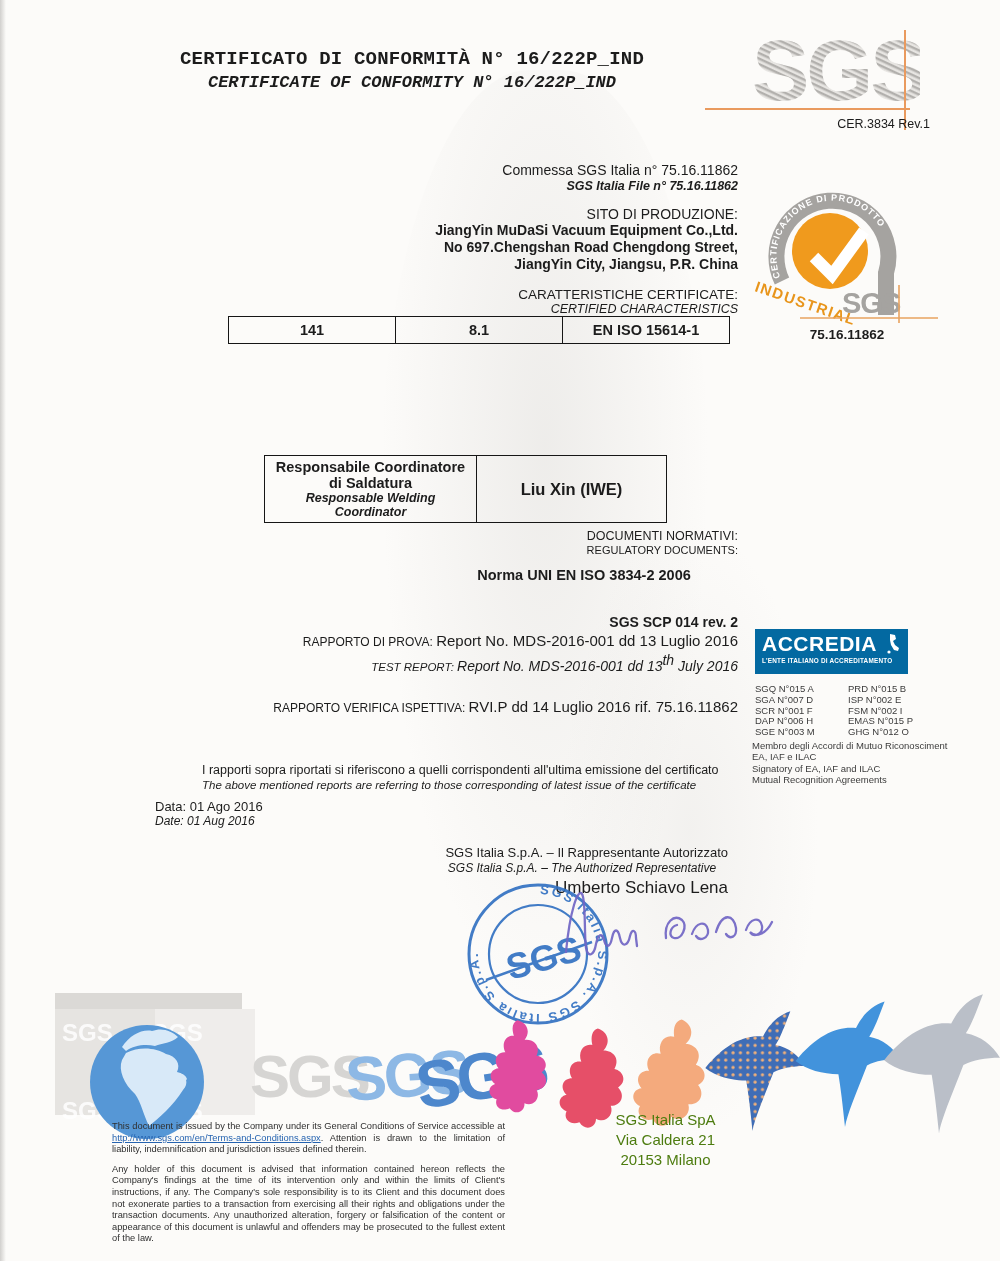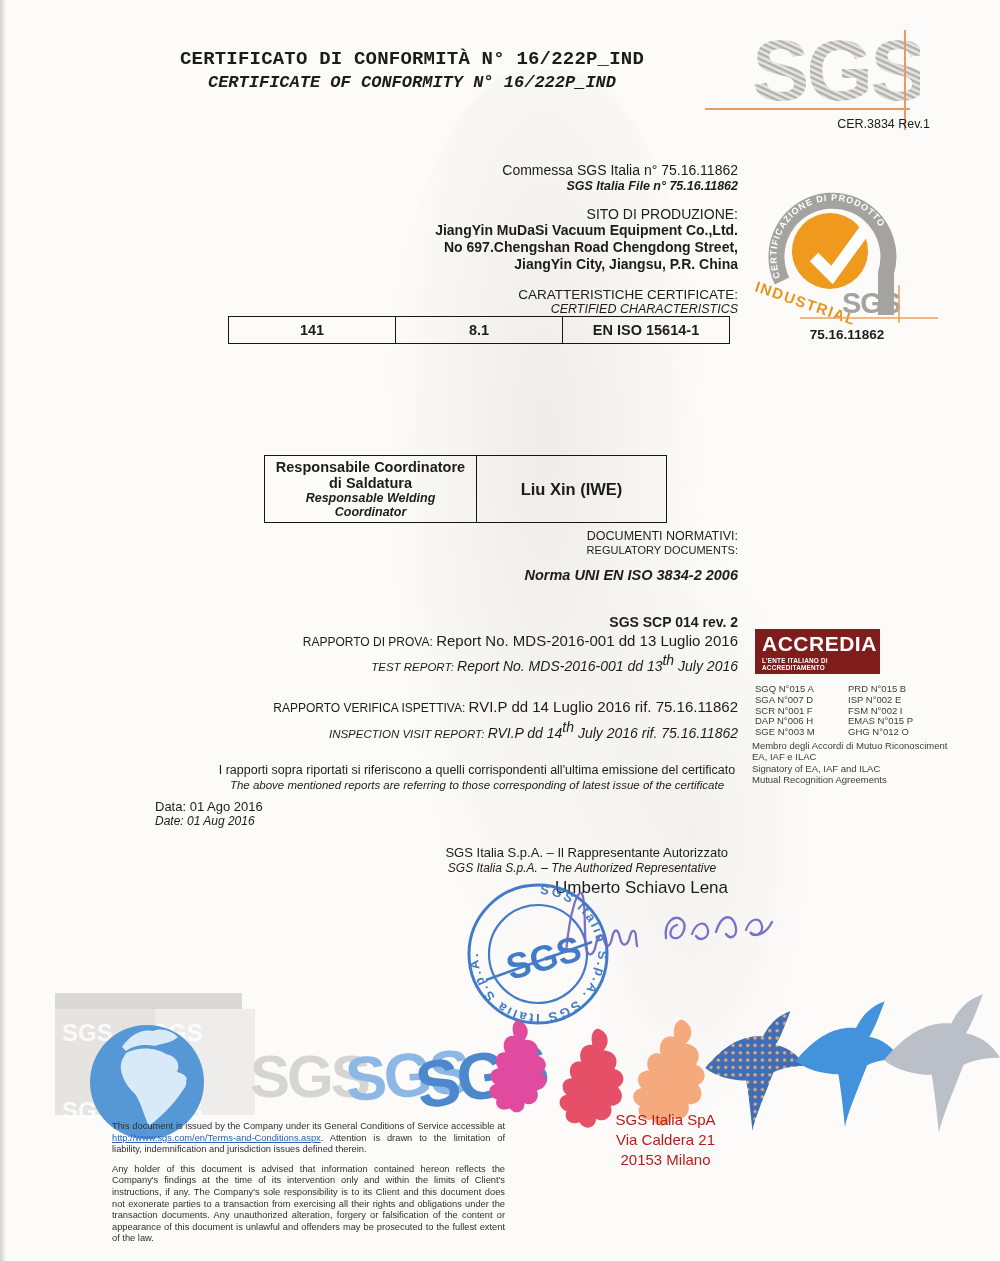--- a/index.html
+++ b/index.html
@@ -55,60 +55,60 @@
   .coord-table td { padding:3px 8px; }
   .coord-left { width:212px; }
   .coord-right { width:190px; font-size:16.5px; font-weight:bold; }
   .coord-it { font-size:14.5px; font-weight:bold; line-height:16px; }
   .coord-en { font-size:12.5px; font-weight:bold; font-style:italic; line-height:14px; }
 
   
   .regdocs { left:430px; top:529px; width:308px; text-align:right; }
   .regdocs-it { font-size:12.5px; }
   .regdocs-en { font-size:11px; margin-top:1px; }
-  .norm { left:430px; top:567px; width:308px; text-align:right; font-size:14.5px; font-weight:bold;font-style:italic; }
+  .norm { left:430px; top:567px; width:308px; text-align:center; font-size:14.5px; font-weight:bold; }
   .scp { left:430px; top:614px; width:308px; text-align:right; font-size:14px; font-weight:bold; }
 
   .report-line { left:230px; width:508px; text-align:right; white-space:nowrap; }
   .rl-label { font-size:12px; }
   .rl-value { font-size:15px; }
   .rl-label-en { font-size:11.5px; font-style:italic; }
   .rl-value-en { font-size:14px; font-style:italic; }
   sup { font-size:9px; }
 
   
-  .accredia-box { left:755px; top:629px; width:125px; height:45px; background:#7f1d1d;
+  .accredia-box { left:755px; top:629px; width:153px; height:45px; background:#0369a1;
     color:#fff; padding:4px 7px 0 7px; }
   .accredia-row { display:flex; align-items:center; justify-content:space-between; }
   .accredia-name { font-size:21px; font-weight:bold; letter-spacing:.5px; line-height:22px; }
   .accredia-tag { font-size:6.4px; font-weight:bold; letter-spacing:.2px; margin-top:2px; }
   .acc-codes { left:755px; top:684px; display:flex; font-size:9.5px; line-height:10.8px; color:#3b3b3b; }
   .acc-col1 { width:93px; }
   .acc-note { left:752px; font-size:9.5px; line-height:10.6px; color:#3b3b3b; }
 
-  .center-note { left:186px; top:763px; width:582px; text-align:center; }
+  .center-note { left:202px; top:763px; width:582px; }
   .center-note-it { font-size:12.5px; }
   .center-note-en { font-size:11.5px; font-style:italic; margin-top:2px; }
 
   .date-block { left:155px; top:799px; }
   .date-it { font-size:13px; }
   .date-en { font-size:12px; font-style:italic; }
 
   .rep-block { left:436px; top:845px; width:292px; text-align:right; }
   .rep-it { font-size:13px; }
   .rep-en { font-size:12px; font-style:italic; margin-top:1px;text-align:center; }
   .rep-name { font-size:17px; margin-top:3px; }
 
   .stamp-svg { left:460px; top:876px; opacity:.9; }
   .sign-svg { left:548px; top:872px; }
 
   .bottom-art { left:0; top:985px; }
 
   .footer-addr { left:548px; top:1110px; width:235px; text-align:center;
-    font-size:15px; line-height:20px; color:#b91c1c; }
+    font-size:15px; line-height:20px; color:#4d7c0f; }
 
   .legal { left:112px; top:1121px; width:393px; font-size:9.3px; line-height:11.6px;
     text-align:justify; color:#2f2f2f; }
   .legal p + p { margin-top:8px; }
   .legal a { color:#2563b0; text-decoration:underline; }
 </style>
 </head>
 <body>
 
 <div class="page">
@@ -199,23 +199,20 @@
 
   <div class="abs report-line" style="top:632px;">
     <span class="rl-label">RAPPORTO DI PROVA: </span><span class="rl-value">Report No. MDS-2016-001 dd 13 Luglio 2016</span>
   </div>
   <div class="abs report-line" style="top:652px;">
     <span class="rl-label-en">TEST REPORT: </span><span class="rl-value-en">Report No. MDS-2016-001 dd 13</span><sup class="rl-value-en">th</sup><span class="rl-value-en"> July 2016</span>
   </div>
 
   <div class="abs report-line" style="top:698px;">
     <span class="rl-label">RAPPORTO VERIFICA ISPETTIVA: </span><span class="rl-value">RVI.P dd 14 Luglio 2016 rif. 75.16.11862</span>
-  </div>
-  <div class="abs report-line" style="top:719px;">
-    <span class="rl-label-en">INSPECTION VISIT REPORT: </span><span class="rl-value-en">RVI.P dd 14</span><sup class="rl-value-en">th</sup><span class="rl-value-en"> July 2016 rif. 75.16.11862</span>
   </div>
 
   <div class="abs accredia-box">
     <div class="accredia-row">
       <span class="accredia-name">ACCREDIA</span>
       <svg width="15" height="22" viewBox="0 0 15 22">
         <path d="M 4 1 L 9 2 L 10 6 L 7 8 L 9 12 L 13 15 L 12 18 L 8 17 L 5 12 L 4 7 Z" fill="#ffffff"></path>
         <circle cx="3" cy="19" r="1.6" fill="#ffffff"></circle>
       </svg>
     </div>

